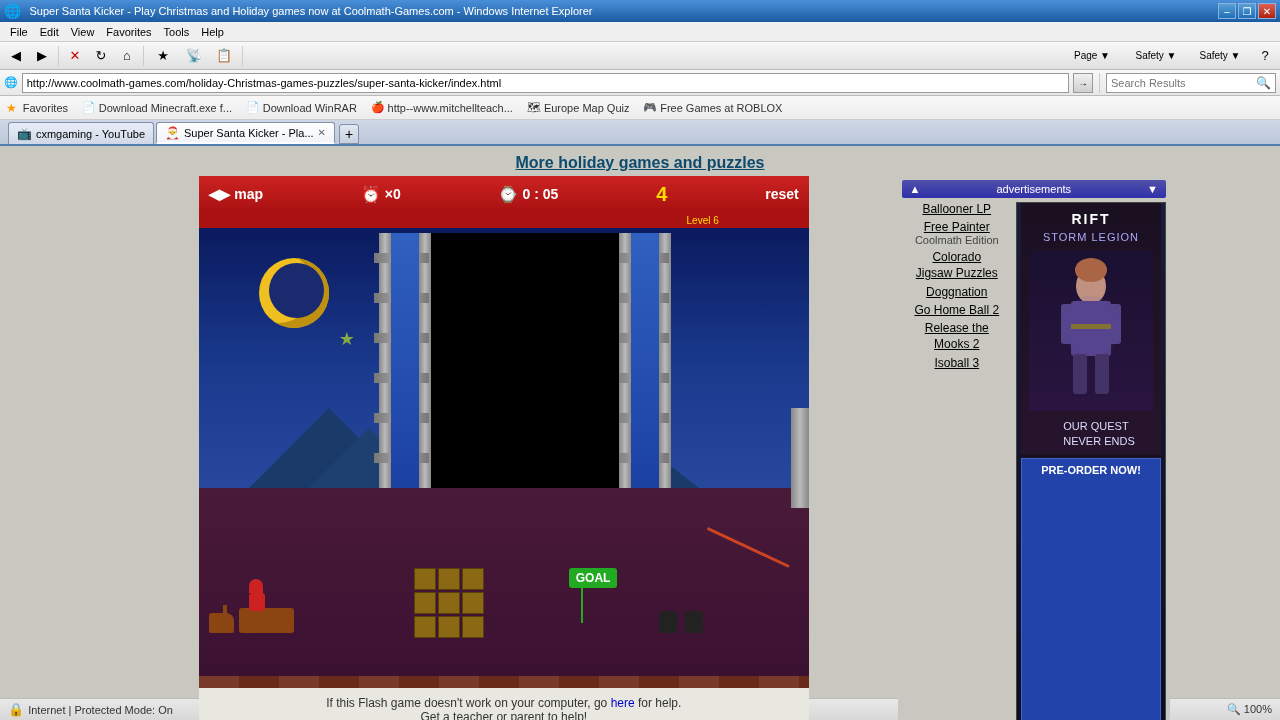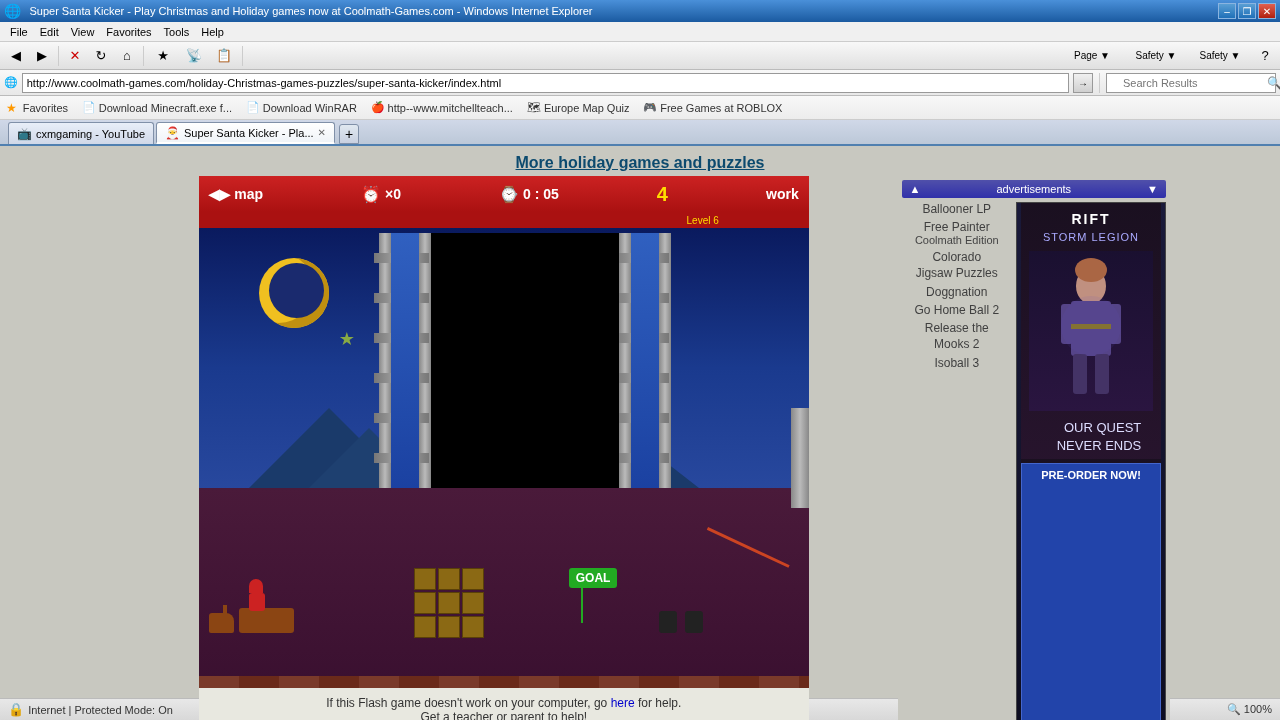--- a/index.html
+++ b/index.html
@@ -309,23 +309,24 @@
       color: white;
       font-size: 13px;
       font-weight: bold;
       text-align: center;
       cursor: pointer;
       border: 3px solid #116611;
       box-shadow: 0 2px 6px rgba(0,0,0,0.4);
       flex-shrink: 0;
     }
     .game-link {
-      color: #404040;
+      color: #000000;
       cursor: pointer;
       font-size: 12px;
+      text-decoration: underline;
       text-align: center;
     }
     .game-link.small { font-size: 11px; color: #444; text-decoration: none; }
 
     
     .ad-banner {
       width: 150px;
       min-height: 400px;
       background: linear-gradient(to bottom, #1a1a3a, #0a0a1a);
       border: 1px solid #444;
@@ -419,21 +420,21 @@
     <button class="tb-btn" style="width:60px; font-size:10px;">Safety ▼</button>
     <button class="tb-btn" style="width:22px;">?</button>
   </div>
 </div>
 
 <div id="addrbar">
   <span style="color:#555;">🌐</span>
   <input class="addr-input" type="text" value="http://www.coolmath-games.com/holiday-Christmas-games-puzzles/super-santa-kicker/index.html" style="">
   <div class="addr-go-btn">→</div>
   <div class="tb-sep"></div>
-  <div style="display:flex; align-items:center; border:1px solid #999; background:white; height:20px; padding:0 16px; width:170px; gap:2px;">
+  <div style="display:flex; align-items:center; border:1px solid #999; background:white; height:20px; padding:0 4px; width:170px; gap:2px;">
     <input style="border: none; outline: none; font-size: 11px; flex: 1 1 0%;" type="text" placeholder="Search Results">
     <span style="cursor:pointer; font-size:12px;">🔍</span>
   </div>
 </div>
 
 <div id="favbar">
   <span class="fav-star">★</span>
   <span style="margin-right:4px;">Favorites</span>
   <div class="fav-item">
     <span>📄</span>
@@ -484,21 +485,21 @@
             <span style="cursor:pointer;">◀▶ map</span>
             <div class="hud-lives">
               <span style="font-size:16px;">⏰</span>
               <span>×0</span>
             </div>
             <div class="hud-time">
               <span style="font-size:16px;">⌚</span>
               <span>0 : 05</span>
             </div>
             <div style="font-size:20px; font-weight:bold; color:#ffdd00;">4</div>
-            <span style="cursor:pointer;">work</span>
+            <span style="cursor:pointer;">reset</span>
           </div>
 
           <div style="position:relative; background:#aa1111; height:16px; display:flex; align-items:center; justify-content:flex-end; padding-right:90px;">
             <span style="color:#ffdd00; font-size:10px;">Level 6</span>
           </div>
 
           <div class="game-scene">
 
             <div class="sky-bg"></div>
 
@@ -650,21 +651,21 @@
                   <rect x="32" y="98" width="14" height="40" rx="3" fill="#443366"></rect>
                   <rect x="54" y="98" width="14" height="40" rx="3" fill="#443366"></rect>
 
                   <ellipse cx="50" cy="14" rx="16" ry="12" fill="#aa6644"></ellipse>
 
                   <rect x="30" y="68" width="40" height="5" fill="#887722"></rect>
 
                   <circle cx="50" cy="70" r="30" fill="rgba(100,80,200,0.1)"></circle>
                 </svg>
               </div>
-              <div style="color:#ddddff; font-size:13px; text-align:right; line-height:1.4;margin-left:16px;">OUR QUEST<br>NEVER ENDS</div>
+              <div style="color:#ddddff; font-size:11px; text-align:left; line-height:1.4;margin-left:16px;">OUR QUEST<br>NEVER ENDS</div>
               <div class="ad-rift" style="padding:0;">
                 <button class="ad-rift" style="background:#2244aa; color:white; border:1px solid #4466cc; padding:5px 10px; cursor:pointer; font-size:11px; font-weight:bold; margin-top:4px; width:100%;">PRE-ORDER NOW!</button>
               </div>
             </div>
           </div>
         </div>
       </div>
     </div>
   </div>
 </div>

